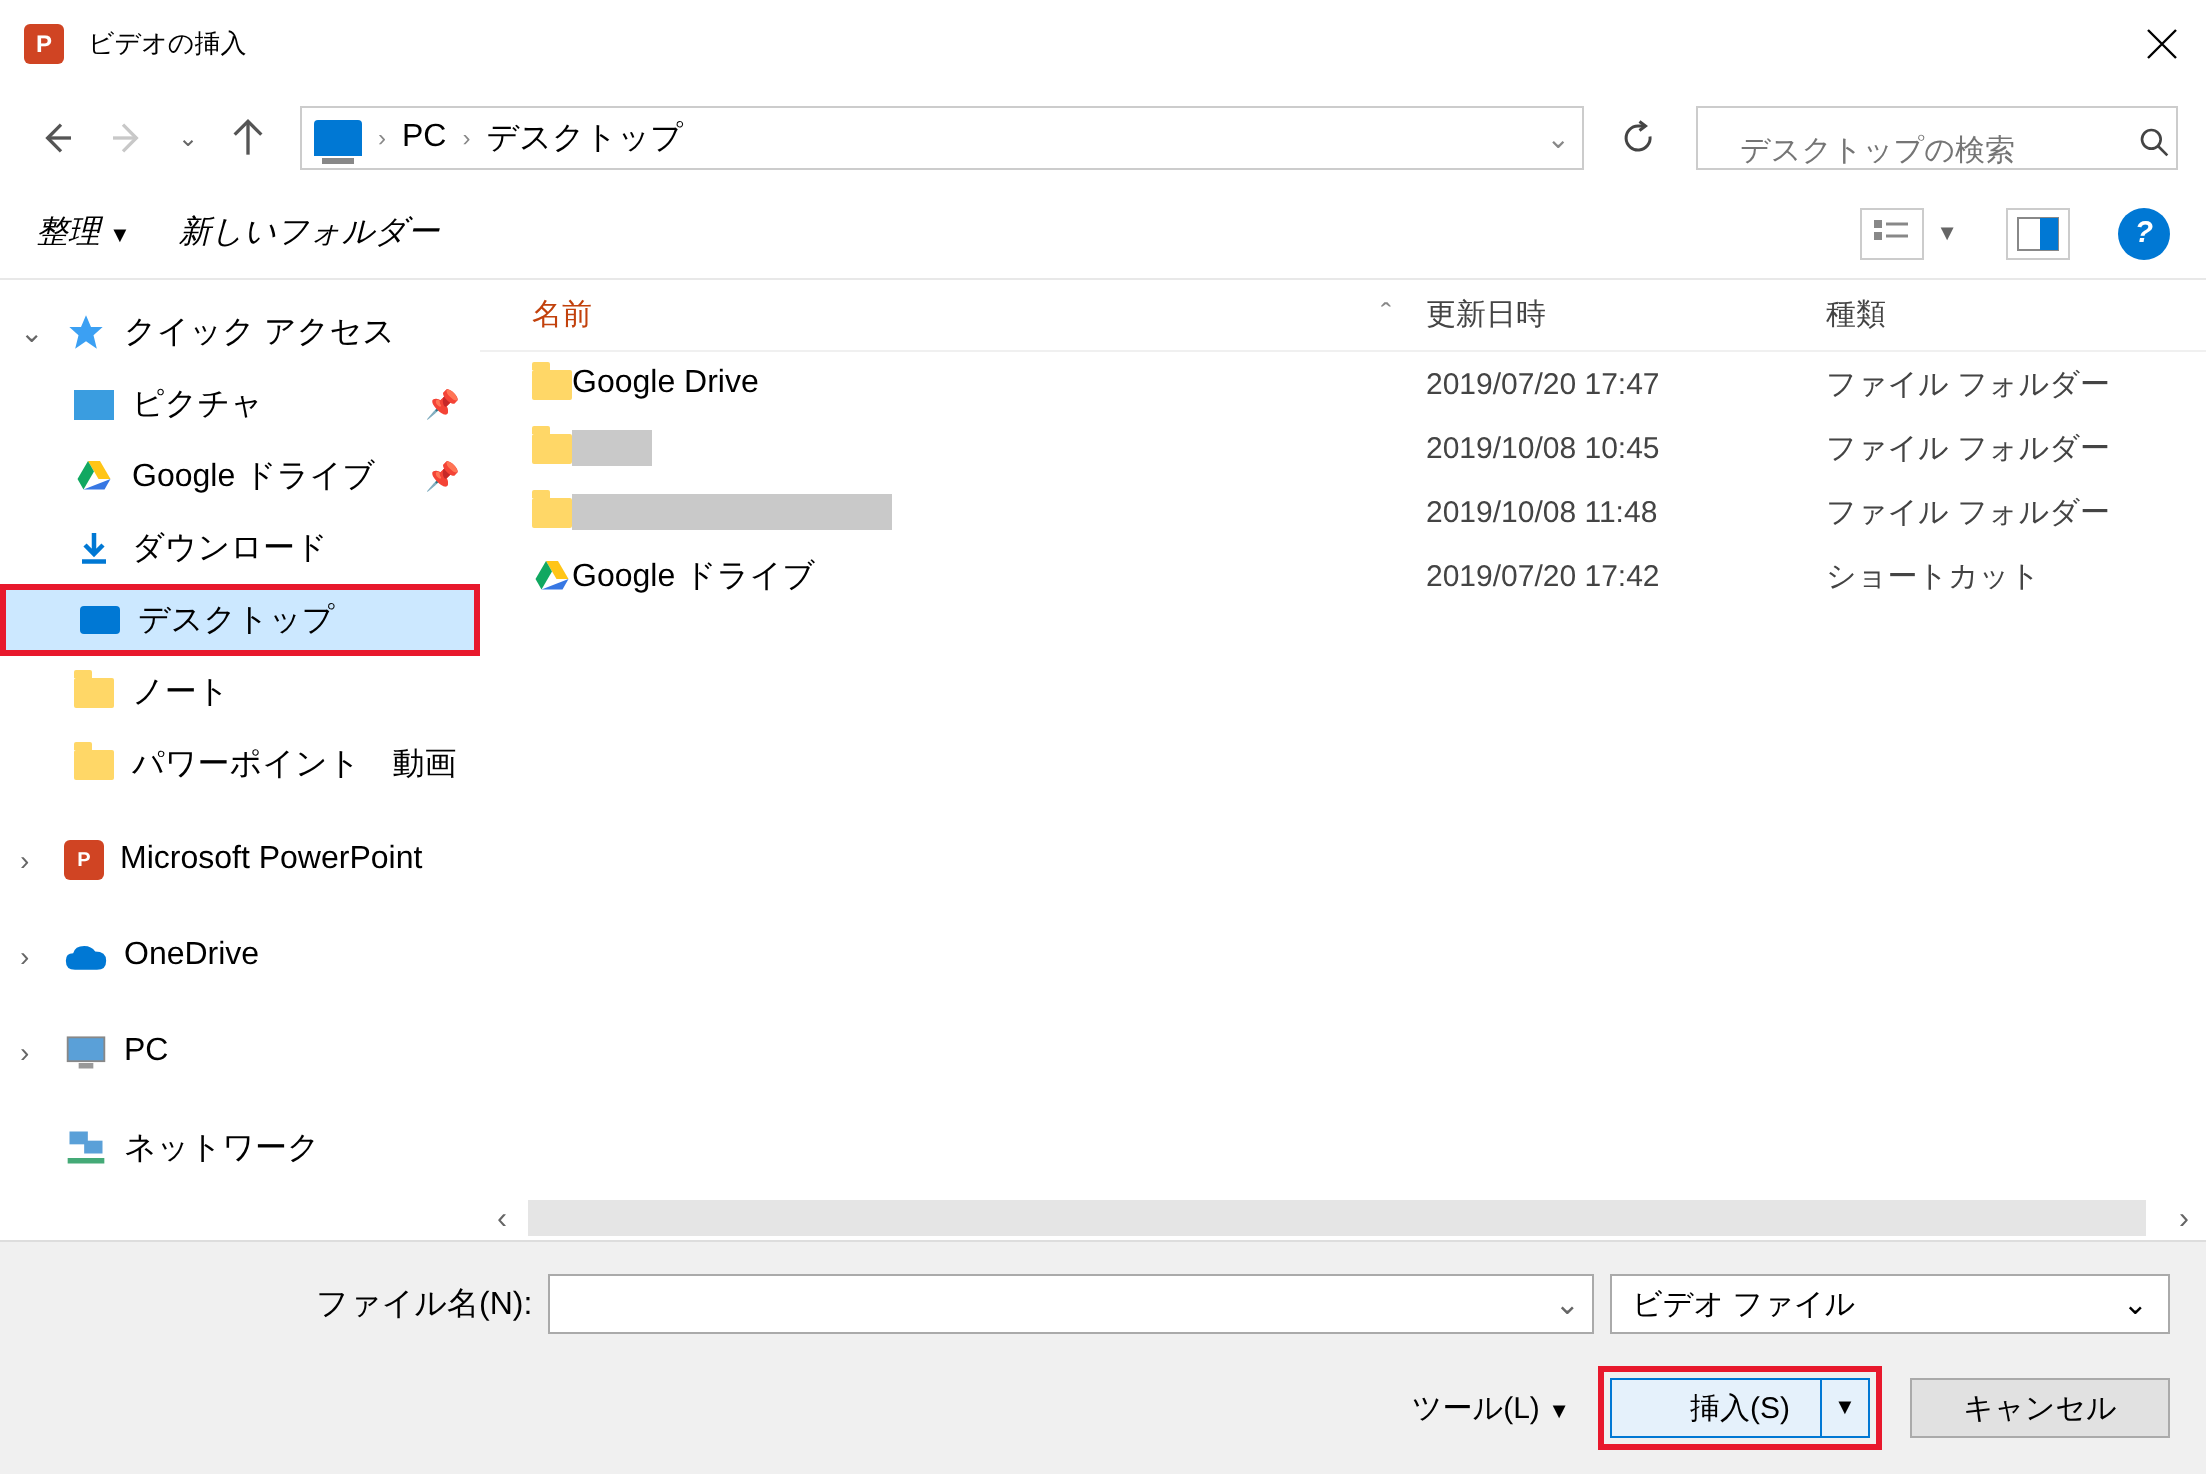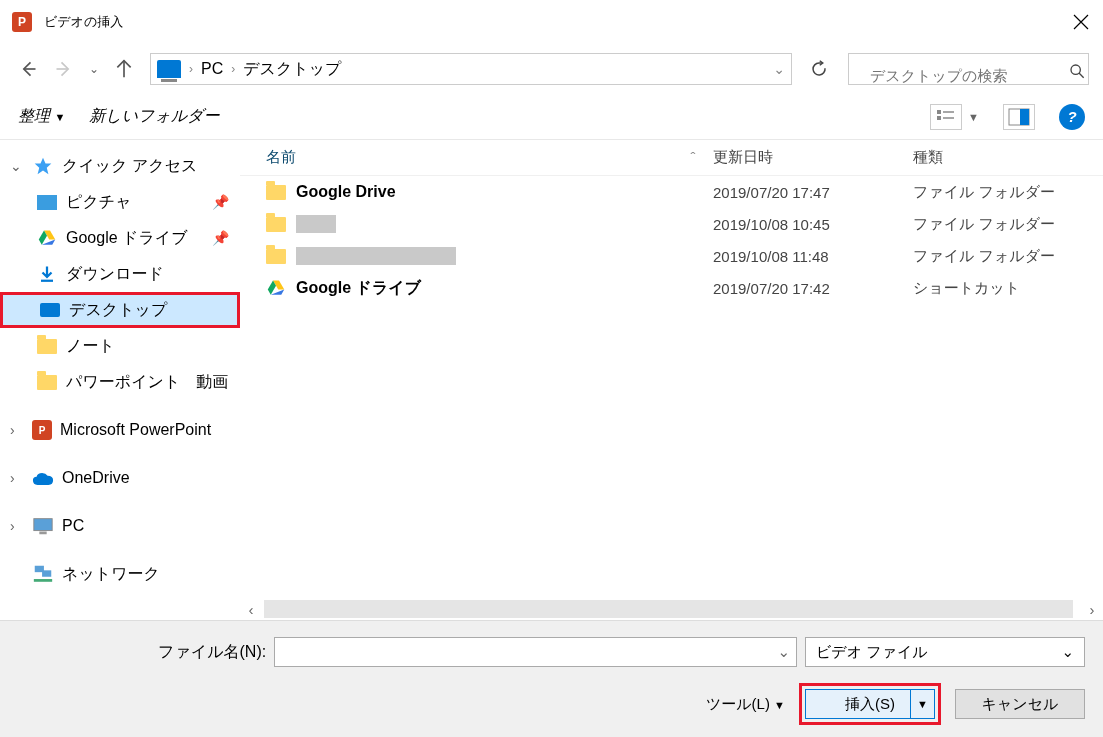--- a/index.html
+++ b/index.html
@@ -55,27 +55,27 @@
 .desk-icon { width: 20px; height: 14px; background: #0078d4; border-radius: 2px; }
 .pp-icon { width: 20px; height: 20px; background: #d04423; border-radius: 3px; display: flex; align-items: center; justify-content: center; color: #fff; font-size: 10px; font-weight: bold; }
 .od-icon svg { width: 22px; height: 15px; fill: #0078d4; }
 .pc-icon svg { width: 22px; height: 20px; }
 .net-icon svg { width: 22px; height: 20px; }
 .highlight-box { border: 3px solid #e8182c; }
 
 
 .filelist { flex: 1; display: flex; flex-direction: column; }
 .list-header { display: flex; height: 36px; align-items: center; border-bottom: 1px solid #f0f0f0; padding: 0 10px; }
-.list-header .col-name { flex: 1; font-size: 15px; color: #0c4a6e; padding-left: 16px; }
+.list-header .col-name { flex: 1; font-size: 15px; color: #c2410c; padding-left: 16px; }
 .list-header .col-date { width: 200px; font-size: 15px; color: #444; }
 .list-header .col-type { width: 180px; font-size: 15px; color: #444; }
 .list-header .sort-ind { text-align: center; width: 40px; color: #888; }
 .list-rows { flex: 1; overflow: auto; }
 .file-row { display: flex; height: 32px; align-items: center; padding: 0 10px; cursor: pointer; }
-.file-row .fname { flex: 1; display: flex; align-items: center; gap: 10px; padding-left: 16px; font-size: 16px; font-weight: bold; }
+.file-row .fname { flex: 1; display: flex; align-items: center; padding-left: 16px; font-size: 16px; }
 .file-row .fdate { width: 200px; font-size: 15px; color: #444; }
 .file-row .ftype { width: 180px; font-size: 15px; color: #444; }
 .file-row .ficon { width: 20px; height: 18px; display: inline-flex; align-items: center; justify-content: center; }
 .redact { background: #c9c9c9; display: inline-block; height: 18px; }
 
 
 .hscroll { height: 22px; display: flex; align-items: center; padding: 0 2px; gap: 4px; }
 .hscroll .arrow { width: 18px; text-align: center; color: #666; }
 .hscroll .track { flex: 1; height: 18px; background: #e5e5e5; margin-right: 6px; }
 

